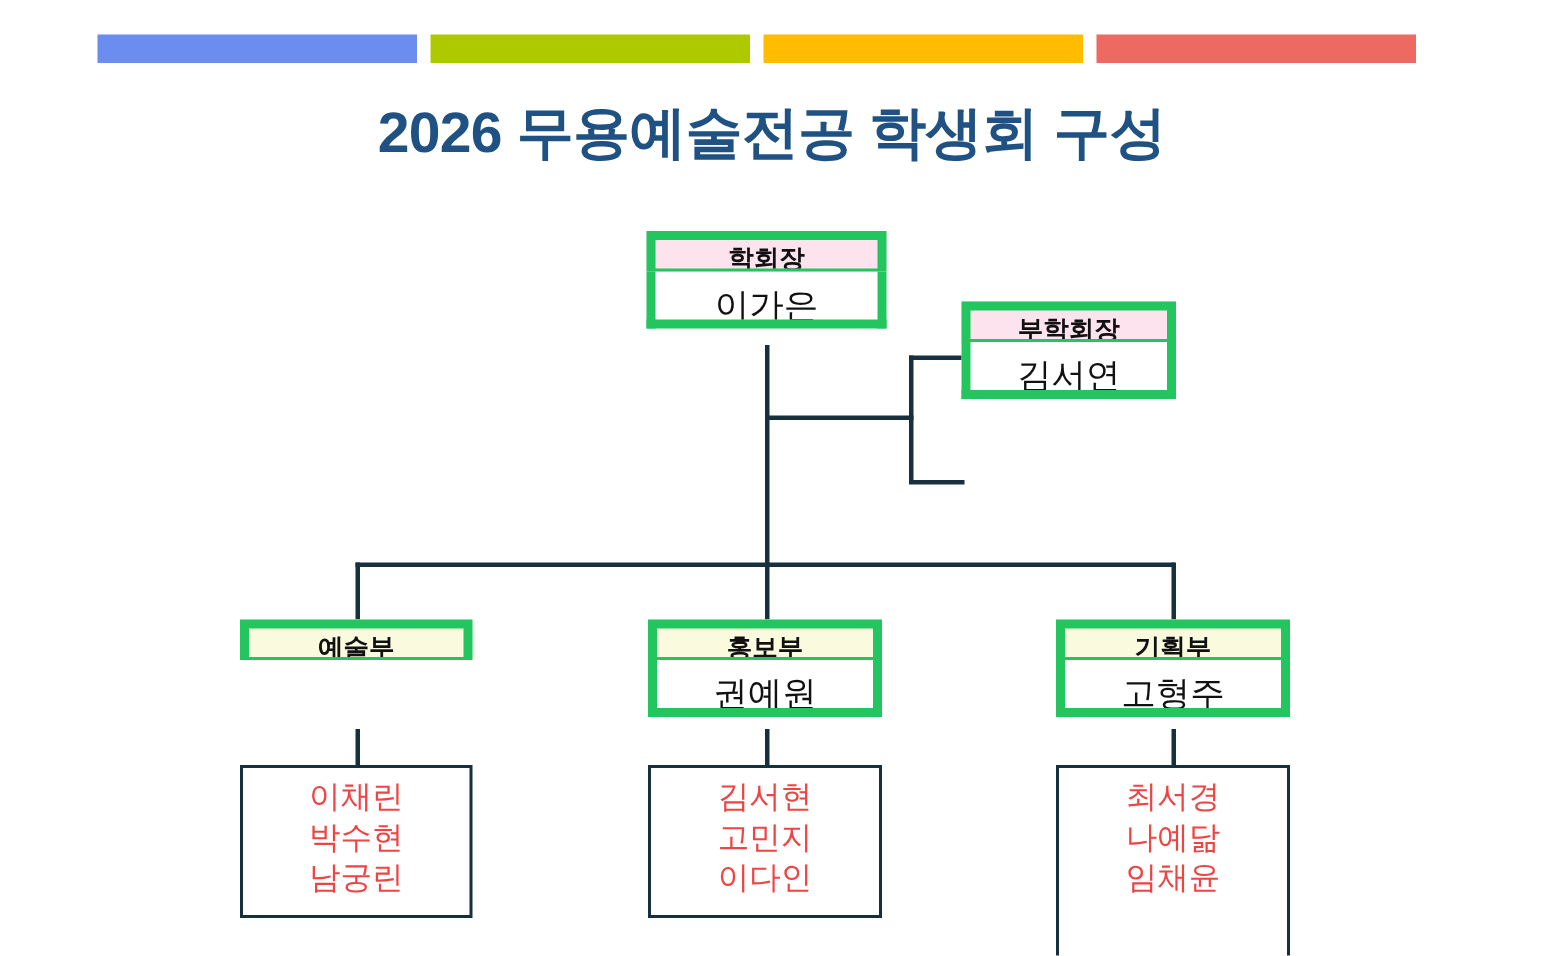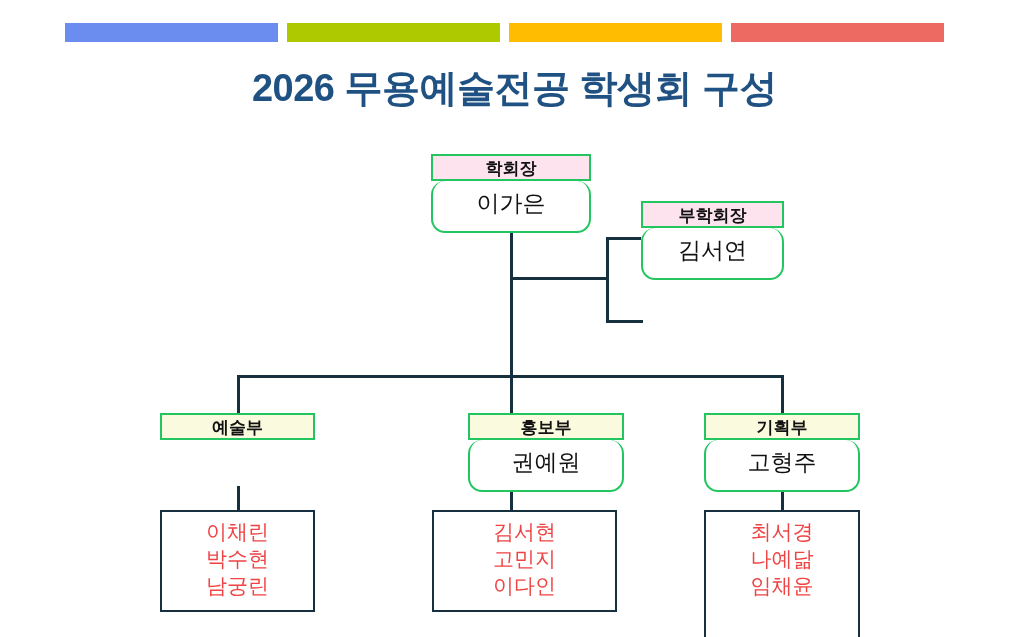--- a/index.html
+++ b/index.html
@@ -54,39 +54,38 @@
   
   .node {
     position: absolute;
     box-sizing: border-box;
     background: #ffffff;
     z-index: 3;
   }
   .node .nhead,
   .node .nbody {
     box-sizing: border-box;
-    border: 2px solid #22c55e;
+    border: 6px solid #22c55e;
     text-align: center;
     overflow: hidden;
   }
   .node .nhead {
     font-size: 17px;
     font-weight: bold;
     color: #111111;
     line-height: 26px;
     height: 27px;
     border-bottom-width: 2px;
   }
   .node .nbody {
     border-top: none;
     font-size: 23px;
     color: #111111;
     line-height: 44px;
-    height: 52px;
-    border-radius: 14px;
+    height: 38px;
   }
   .node.pink .nhead  { background: #FCE3ED; }
   .node.cream .nhead { background: #FAFADE; }
 
   
   .memberbox {
     position: absolute;
     box-sizing: border-box;
     border: 2px solid #16303F;
     background: #ffffff;
@@ -156,25 +155,25 @@
 
   <div class="node cream" style="left:160px; top:413px; width:155px;">
     <div class="nhead">예술부</div>
   </div>
   <div class="memberbox" style="left:160px; top:510px; width:155px; height:102px;">
     <div class="mline">이채린</div>
     <div class="mline">박수현</div>
     <div class="mline">남궁린</div>
   </div>
 
-  <div class="node cream" style="left:432px; top:413px; width:156px;margin-left:36px;">
+  <div class="node cream" style="left:432px; top:413px; width:156px;">
     <div class="nhead">홍보부</div>
     <div class="nbody">권예원</div>
   </div>
-  <div class="memberbox" style="left:432px; top:510px; width:185px; height:102px;">
+  <div class="memberbox" style="left:432px; top:510px; width:156px; height:102px;">
     <div class="mline">김서현</div>
     <div class="mline">고민지</div>
     <div class="mline">이다인</div>
   </div>
 
   <div class="node cream" style="left:704px; top:413px; width:156px;">
     <div class="nhead">기획부</div>
     <div class="nbody">고형주</div>
   </div>
   <div class="memberbox" style="left:704px; top:510px; width:156px; height:130px;">

